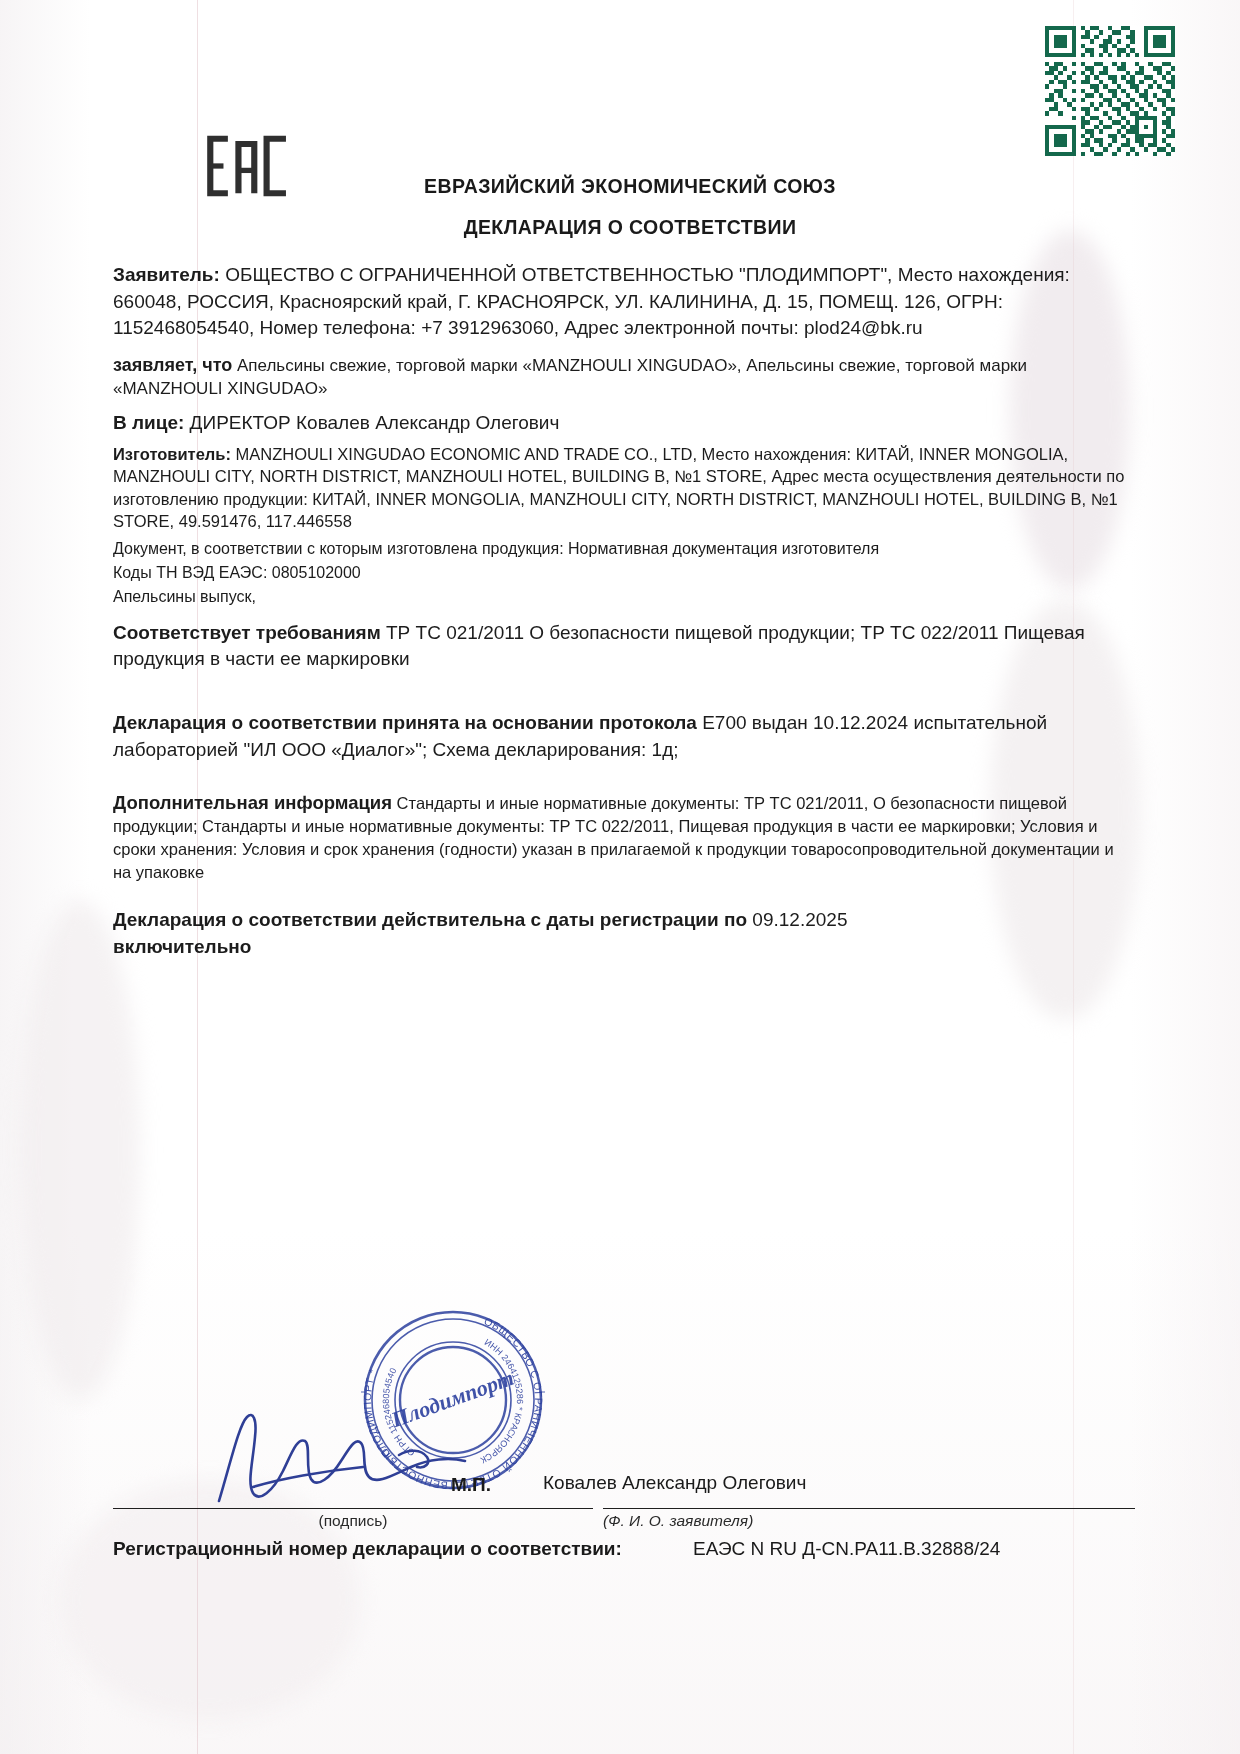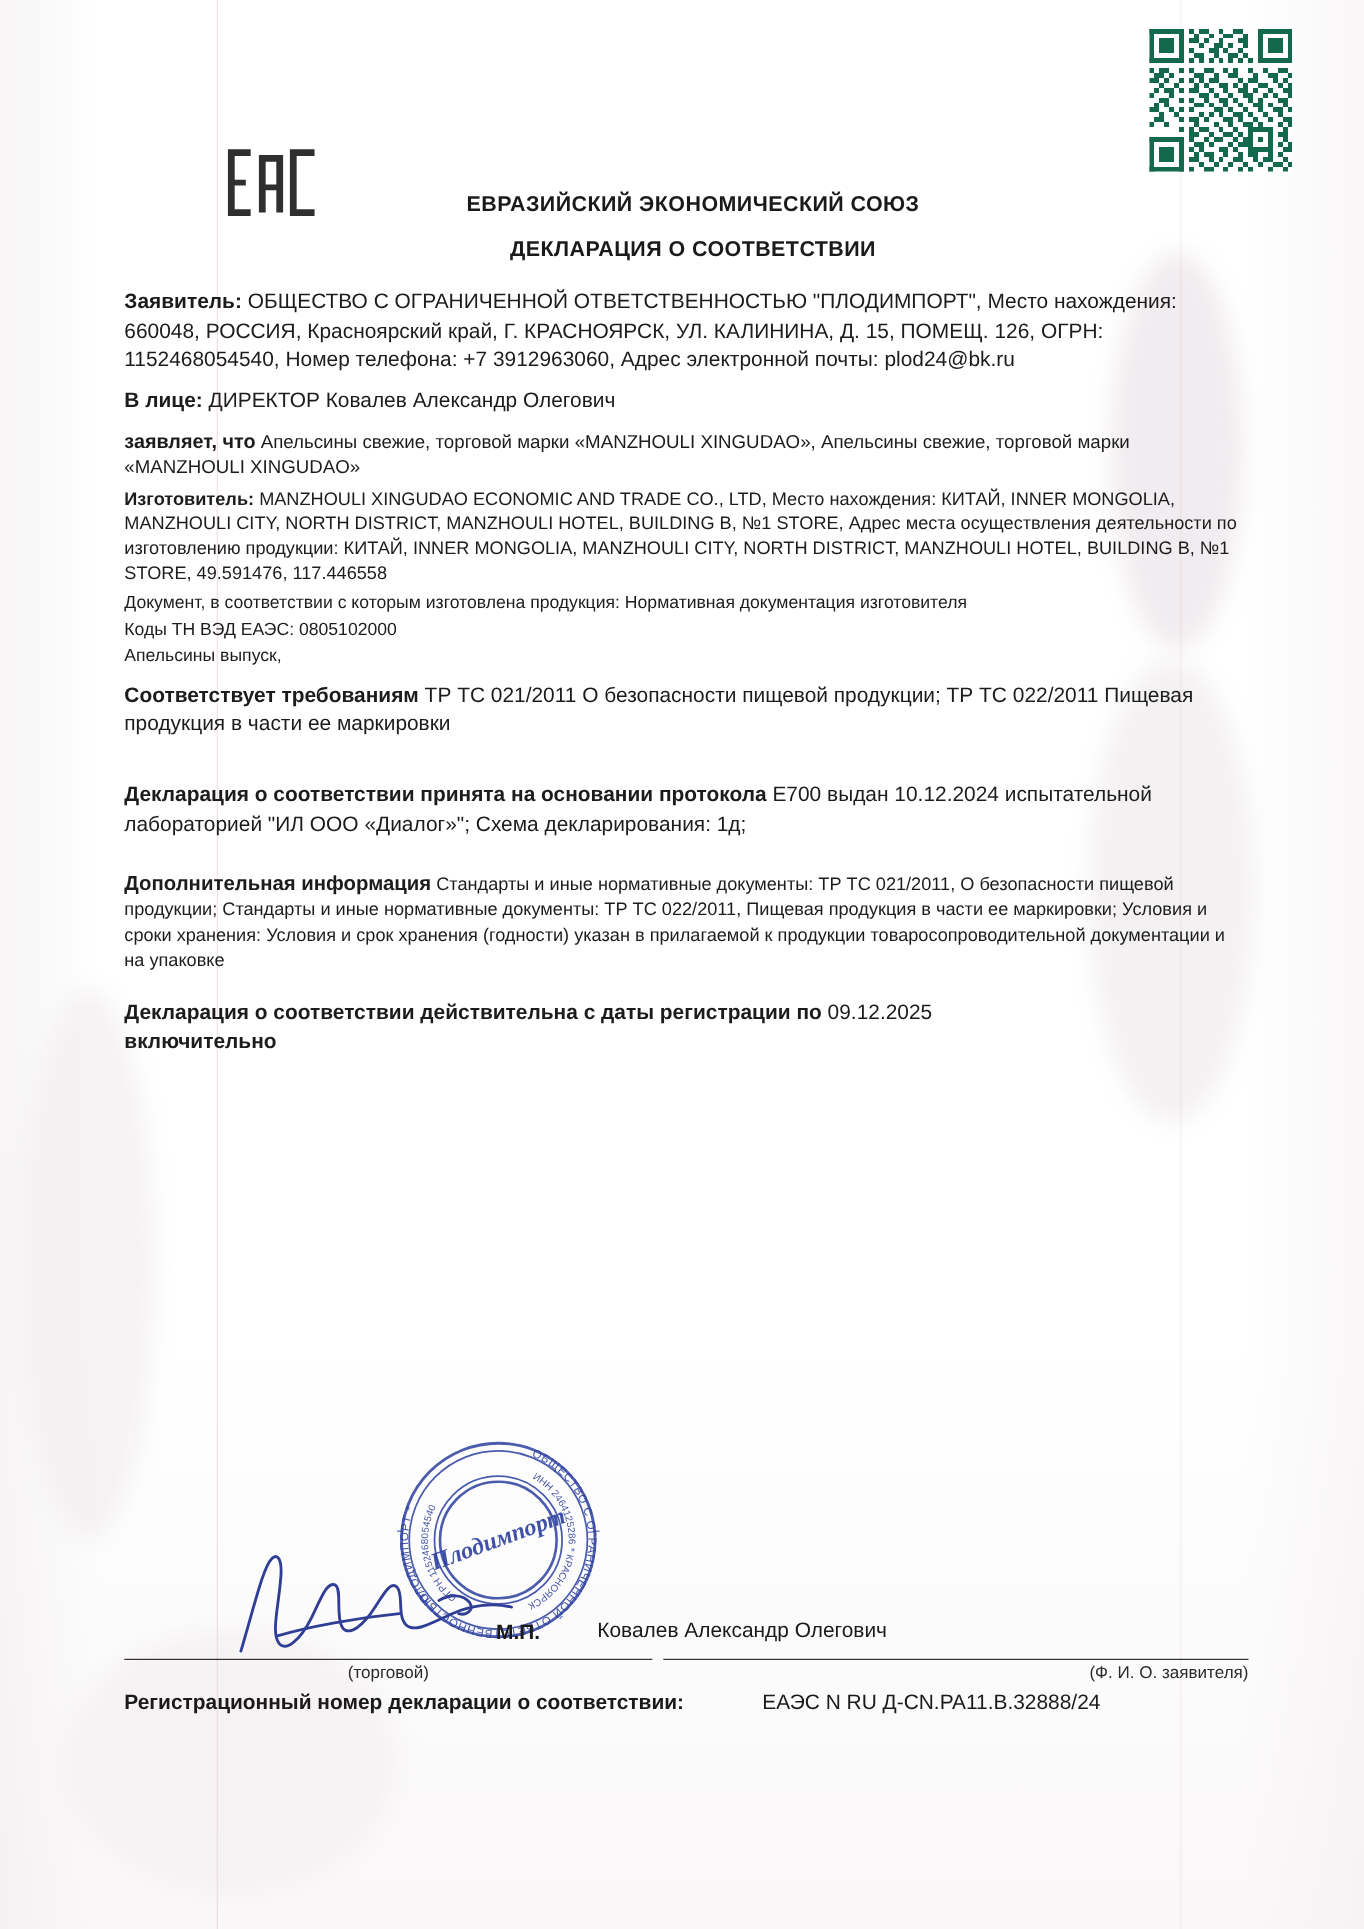--- a/index.html
+++ b/index.html
@@ -210,23 +210,24 @@
     left: 0px; top: 82px;
     width: 480px;
     text-align: center;
     font-size: 15.5px;
     color: #2a2a2a;
   }
   .cap-right {
     position: absolute;
     left: 490px; top: 82px;
     width: 532px;
-    text-align: right;
+    text-align: left;
     font-size: 15.5px;
     color: #2a2a2a;
+    font-style: italic;
   }
 
   
   .footer-fields {
     position: absolute;
     left: 113px;
     top: 1538px;
     width: 1022px;
     font-size: 19px;
   }
@@ -511,26 +512,26 @@
     <div class="line1">ЕВРАЗИЙСКИЙ ЭКОНОМИЧЕСКИЙ СОЮЗ</div>
     <div class="line2">ДЕКЛАРАЦИЯ О СООТВЕТСТВИИ</div>
   </div>
 
   <div class="body-block">
 
     <p class="para p-applicant">
       <span class="b">Заявитель:</span><span> ОБЩЕСТВО С ОГРАНИЧЕННОЙ ОТВЕТСТВЕННОСТЬЮ "ПЛОДИМПОРТ", Место нахождения: 660048, РОССИЯ,  Красноярский край, Г. КРАСНОЯРСК, УЛ. КАЛИНИНА, Д. 15, ПОМЕЩ. 126, ОГРН: 1152468054540, Номер телефона: +7 3912963060, Адрес электронной почты: plod24@bk.ru</span>
     </p>
 
+    <p class="para p-declares">
+      <span class="b">заявляет, что</span><span>  Апельсины свежие, торговой марки «MANZHOULI XINGUDAO», Апельсины свежие, торговой марки «MANZHOULI XINGUDAO»</span>
+    </p>
+
     <p class="para p-person">
       <span class="b">В лице:</span><span> ДИРЕКТОР Ковалев Александр Олегович</span>
-    </p>
-
-    <p class="para p-declares">
-      <span class="b">заявляет, что</span><span>  Апельсины свежие, торговой марки «MANZHOULI XINGUDAO», Апельсины свежие, торговой марки «MANZHOULI XINGUDAO»</span>
     </p>
 
     <p class="para p-manufacturer">
       <span class="b">Изготовитель:</span><span> MANZHOULI XINGUDAO ECONOMIC AND TRADE CO., LTD, Место нахождения: КИТАЙ, INNER MONGOLIA, MANZHOULI CITY, NORTH DISTRICT, MANZHOULI HOTEL, BUILDING B, №1 STORE, Адрес места осуществления деятельности по изготовлению продукции: КИТАЙ, INNER MONGOLIA, MANZHOULI CITY, NORTH DISTRICT, MANZHOULI HOTEL, BUILDING B, №1 STORE, 49.591476, 117.446558</span>
     </p>
 
     <p class="para p-doc-basis">Документ, в соответствии с которым изготовлена продукция: Нормативная документация изготовителя</p>
     <p class="para p-codes">Коды ТН ВЭД ЕАЭС: 0805102000</p>
     <p class="para p-serial">Апельсины выпуск,</p>
 
@@ -601,21 +602,21 @@
           <path d="M186 50 C196 44, 208 44, 214 52 C218 58, 212 64, 204 62"></path>
         </g>
       </svg>
     </div>
 
     <div class="mp-label">М.П.</div>
     <div class="signer-name">Ковалев Александр Олегович</div>
 
     <div class="rule-left"></div>
     <div class="rule-right"></div>
-    <div class="cap-left">(торговой)</div>
+    <div class="cap-left">(подпись)</div>
     <div class="cap-right">(Ф. И. О. заявителя)</div>
   </div>
 
   <div class="footer-fields">
     <div class="ff-row">
       <div class="ff-label">Регистрационный номер декларации о соответствии:</div>
       <div class="ff-value">ЕАЭС N RU Д-CN.PA11.B.32888/24</div>
     </div>
   </div>
 

